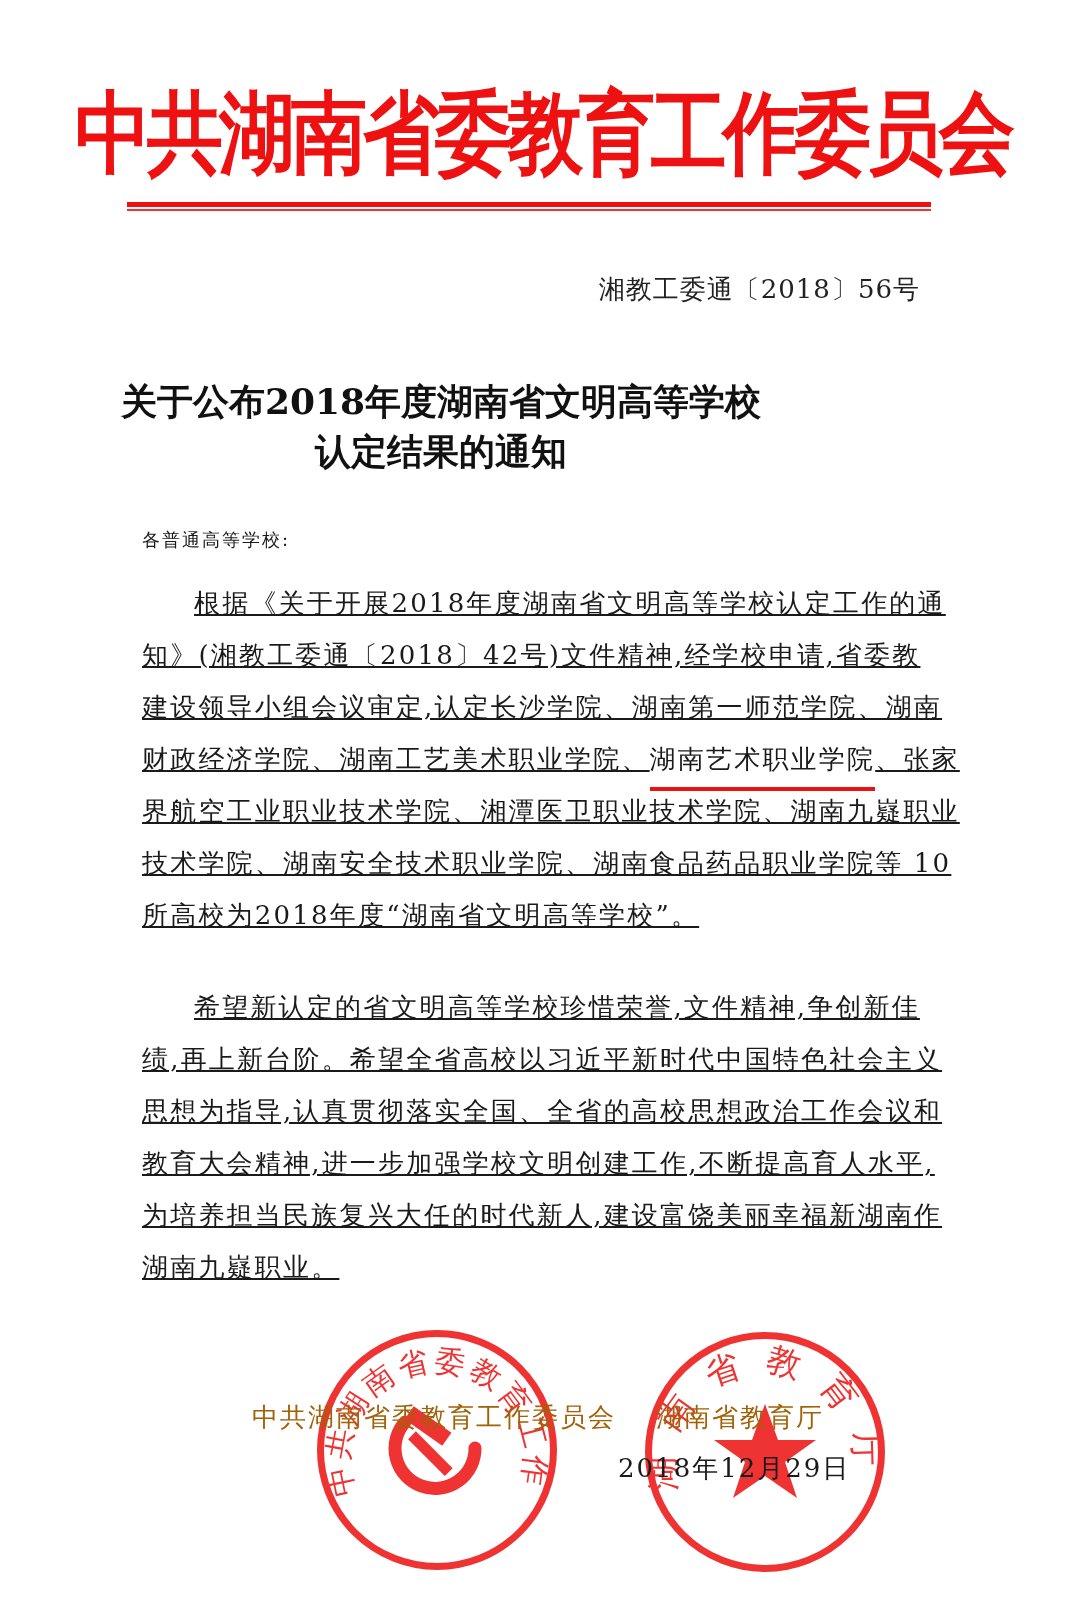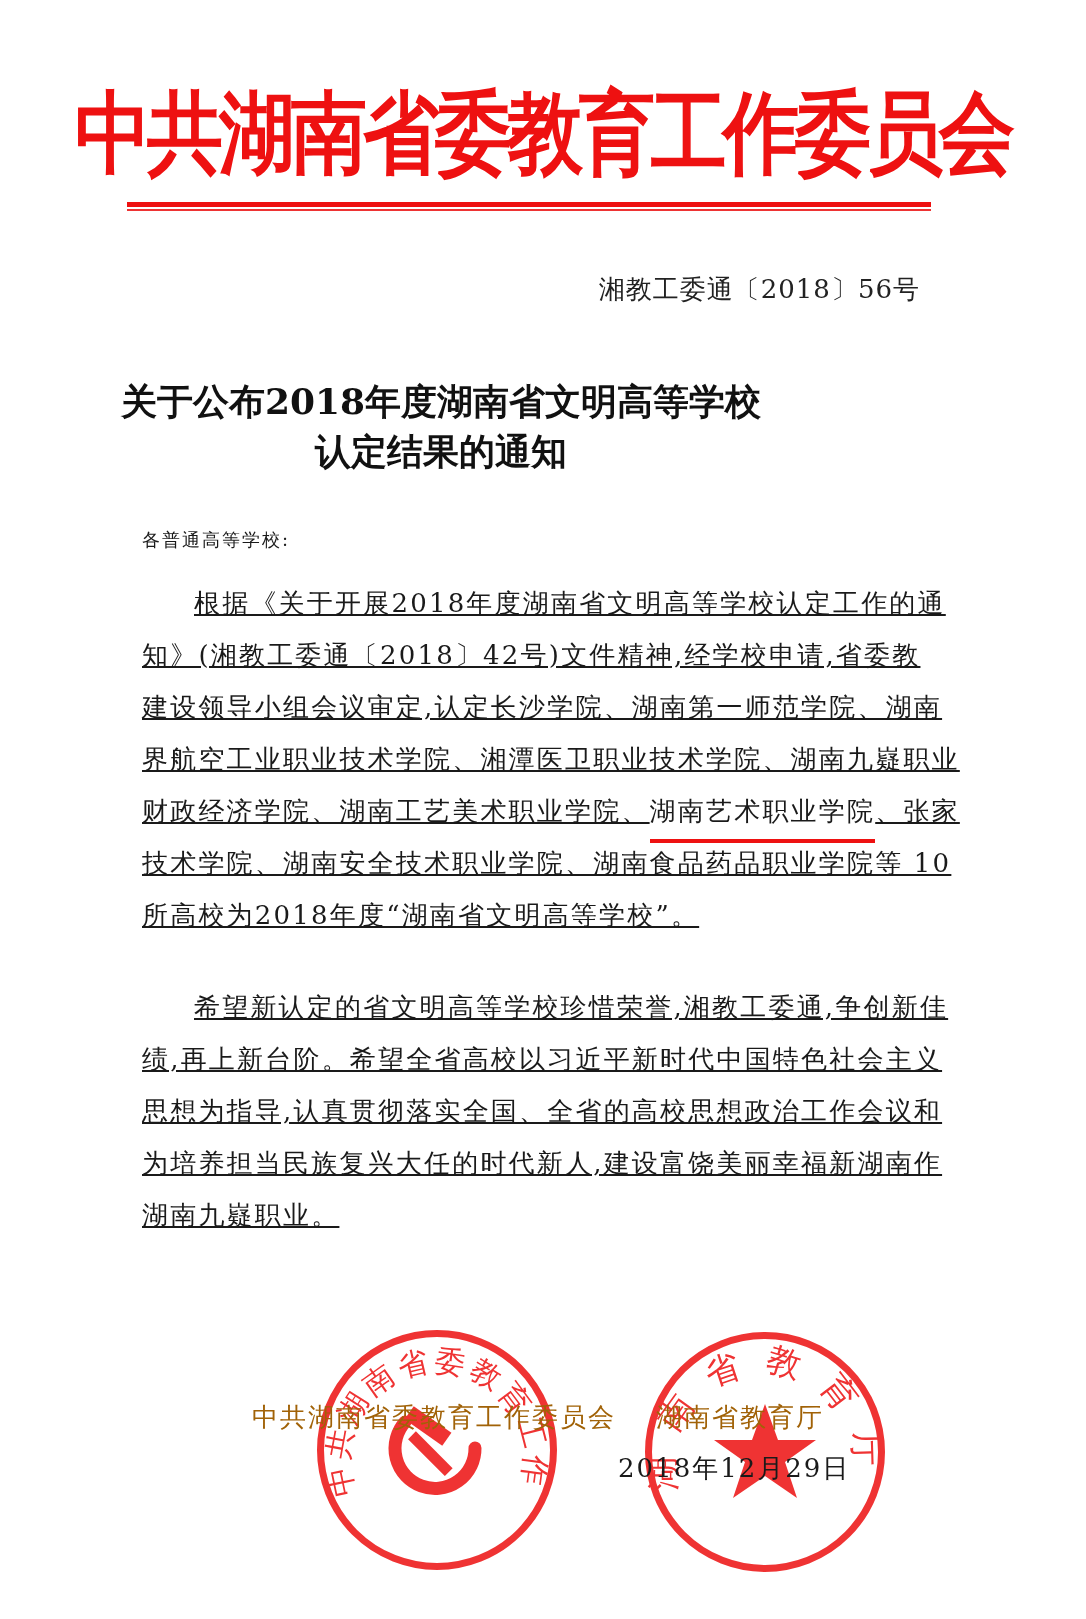--- a/index.html
+++ b/index.html
@@ -157,30 +157,31 @@
 
 <div class="title l1">关于公布2018年度湖南省文明高等学校</div>
 <div class="title l2">认定结果的通知</div>
 
 <div class="salutation">各普通高等学校:</div>
 
 <div class="body-text p1">
   <span class="line indent">根据《关于开展2018年度湖南省文明高等学校认定工作的通</span>
   <span class="line">知》(湘教工委通〔2018〕42号)文件精神,经学校申请,省委教</span>
   <span class="line">建设领导小组会议审定,认定长沙学院、湖南第一师范学院、湖南</span>
+  <span class="line"><span>财政经济学院、湖南工艺美术职业学院、</span><span class="hl">湖南艺术职业学院</span><span>、张家</span></span>
   <span class="line">界航空工业职业技术学院、湘潭医卫职业技术学院、湖南九嶷职业</span>
-  <span class="line"><span>财政经济学院、湖南工艺美术职业学院、</span><span class="hl">湖南艺术职业学院</span><span>、张家</span></span>
   <span class="line">技术学院、湖南安全技术职业学院、湖南食品药品职业学院等 10</span>
   <span class="line">所高校为2018年度“湖南省文明高等学校”。</span>
 </div>
 
 <div class="body-text p2">
-  <span class="line indent">希望新认定的省文明高等学校珍惜荣誉,湘教工委通,争创新佳</span>
+  <span class="line indent">希望新认定的省文明高等学校珍惜荣誉,文件精神,争创新佳</span>
   <span class="line">绩,再上新台阶。希望全省高校以习近平新时代中国特色社会主义</span>
   <span class="line">思想为指导,认真贯彻落实全国、全省的高校思想政治工作会议和</span>
+  <span class="line">教育大会精神,进一步加强学校文明创建工作,不断提高育人水平,</span>
   <span class="line">为培养担当民族复兴大任的时代新人,建设富饶美丽幸福新湖南作</span>
   <span class="line">湖南九嶷职业。</span>
 </div>
 
 <div class="stamp stamp-left">
   <svg width="240" height="240" viewBox="0 0 240 240">
     <defs>
       <path id="arcL" d="M 42 170 A 88 88 0 1 1 198 170"></path>
     </defs>
     <text font-family="DejaVu Sans, sans-serif" font-size="30" fill="#ee2222" letter-spacing="4">

